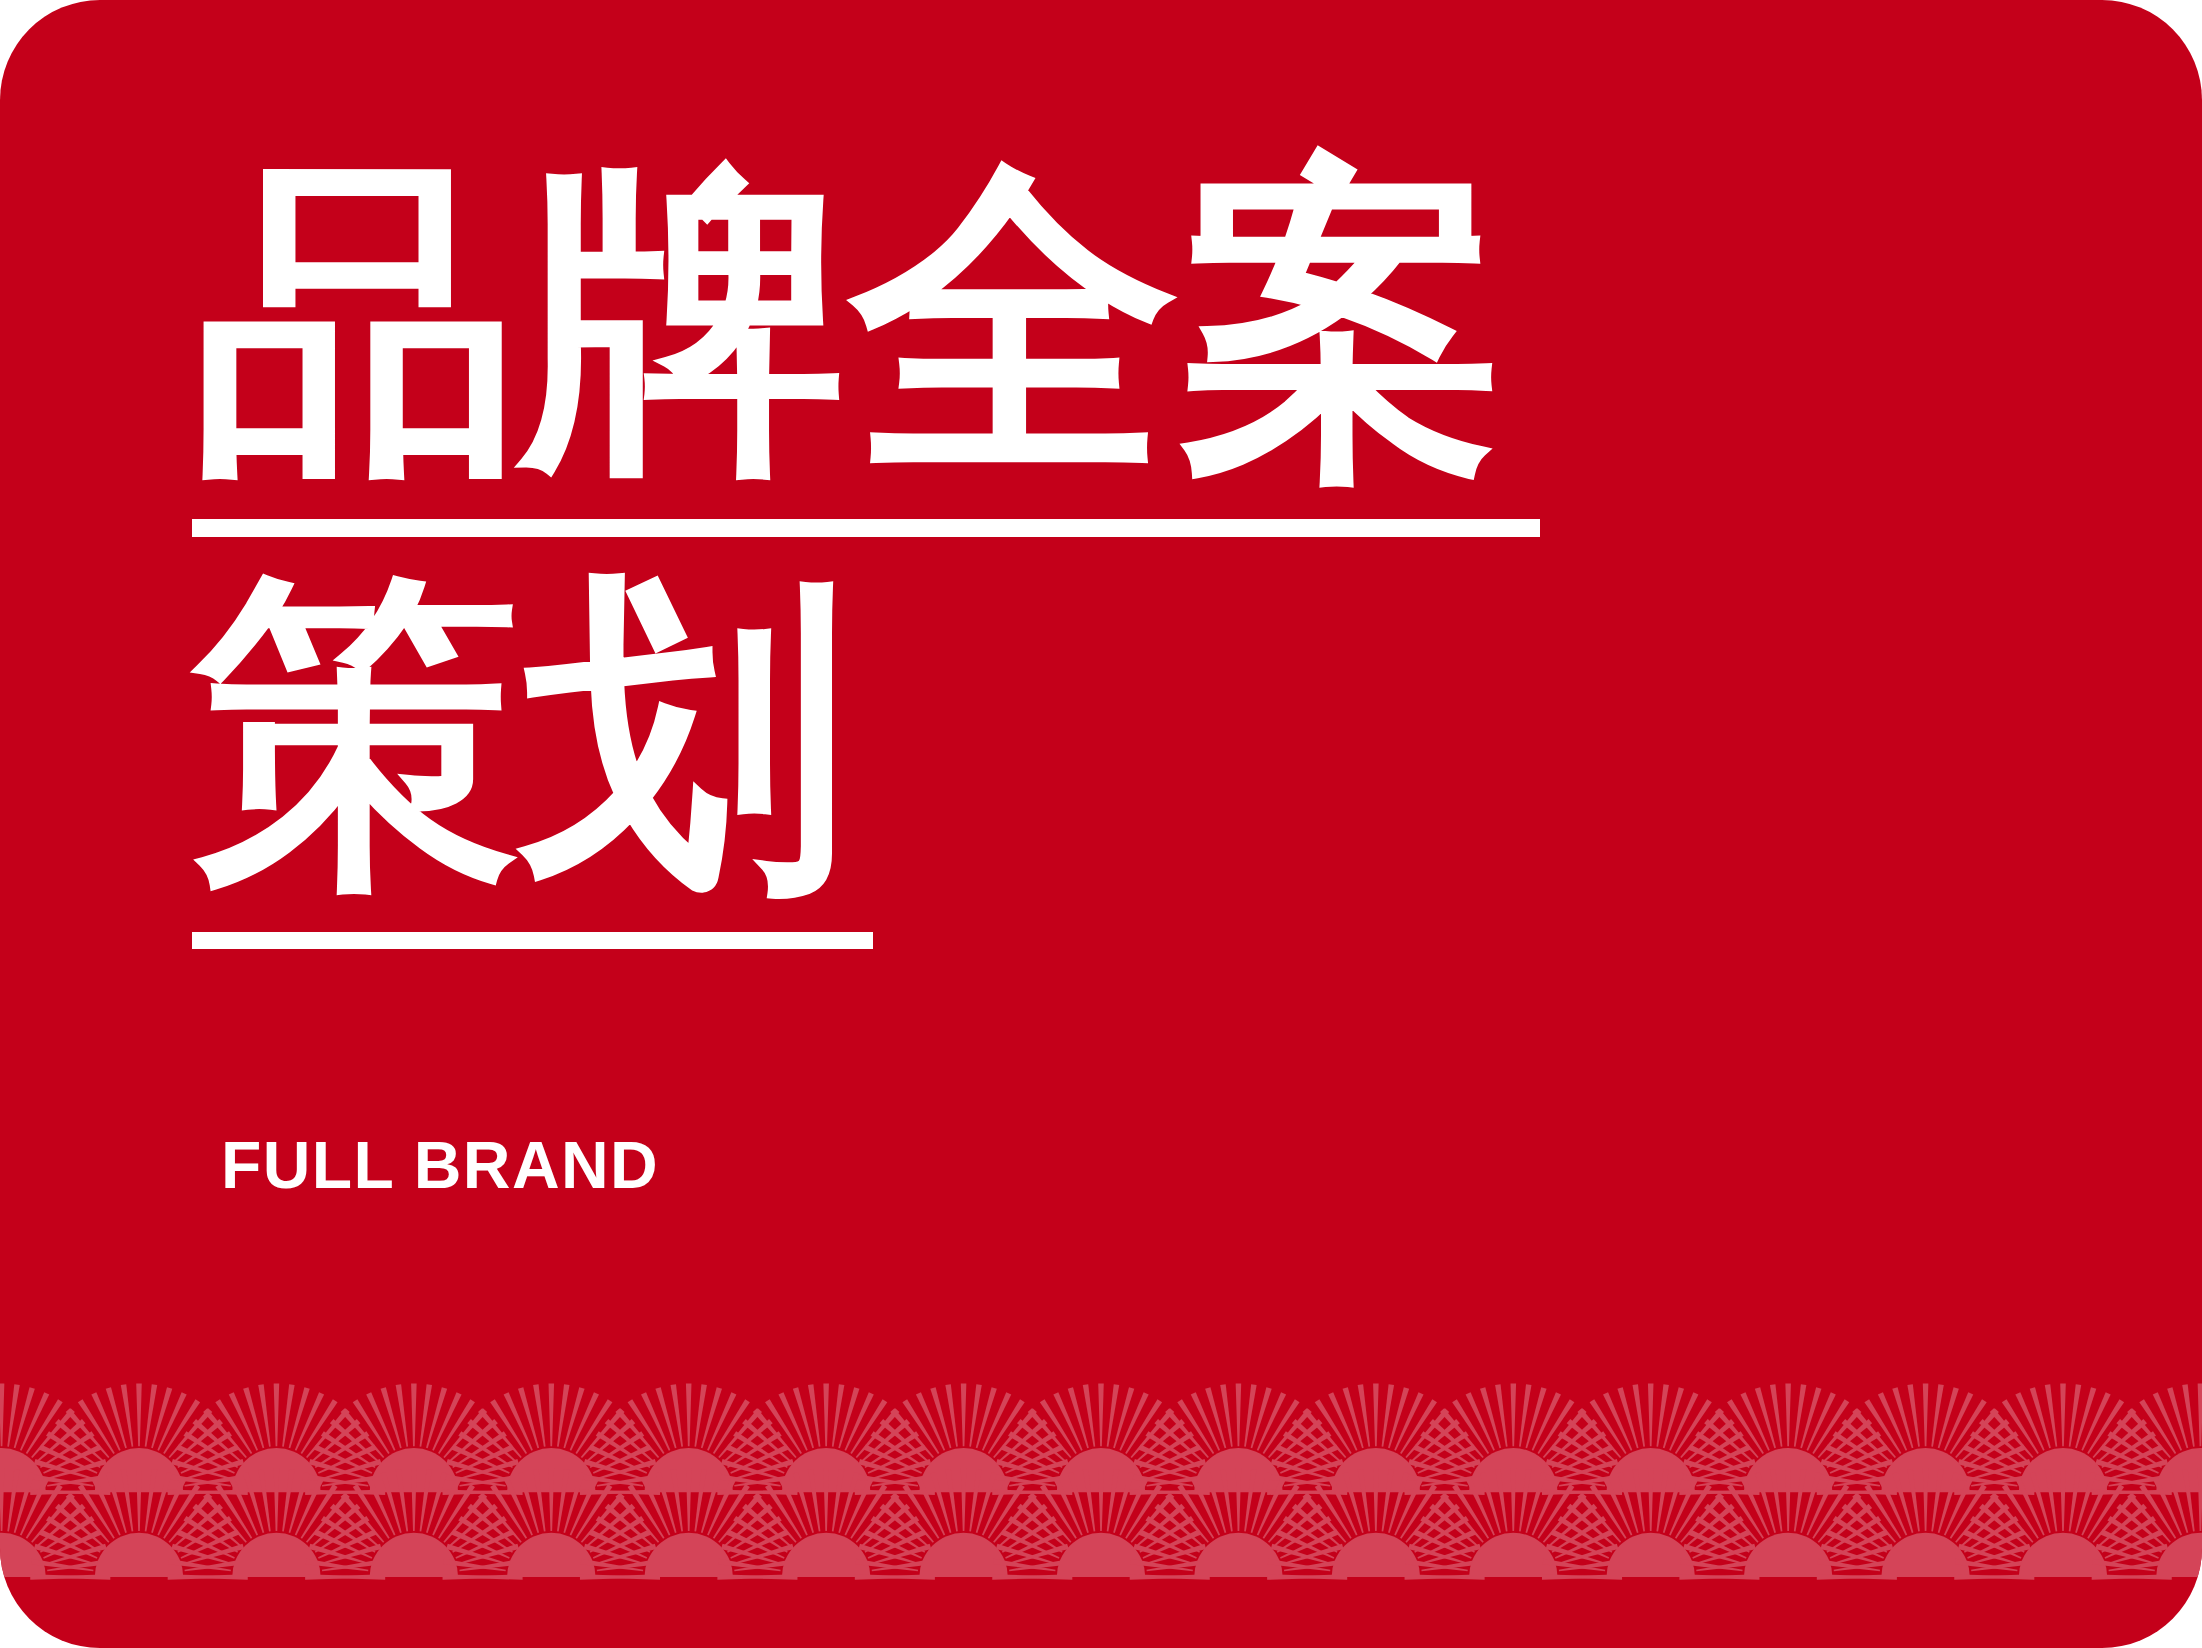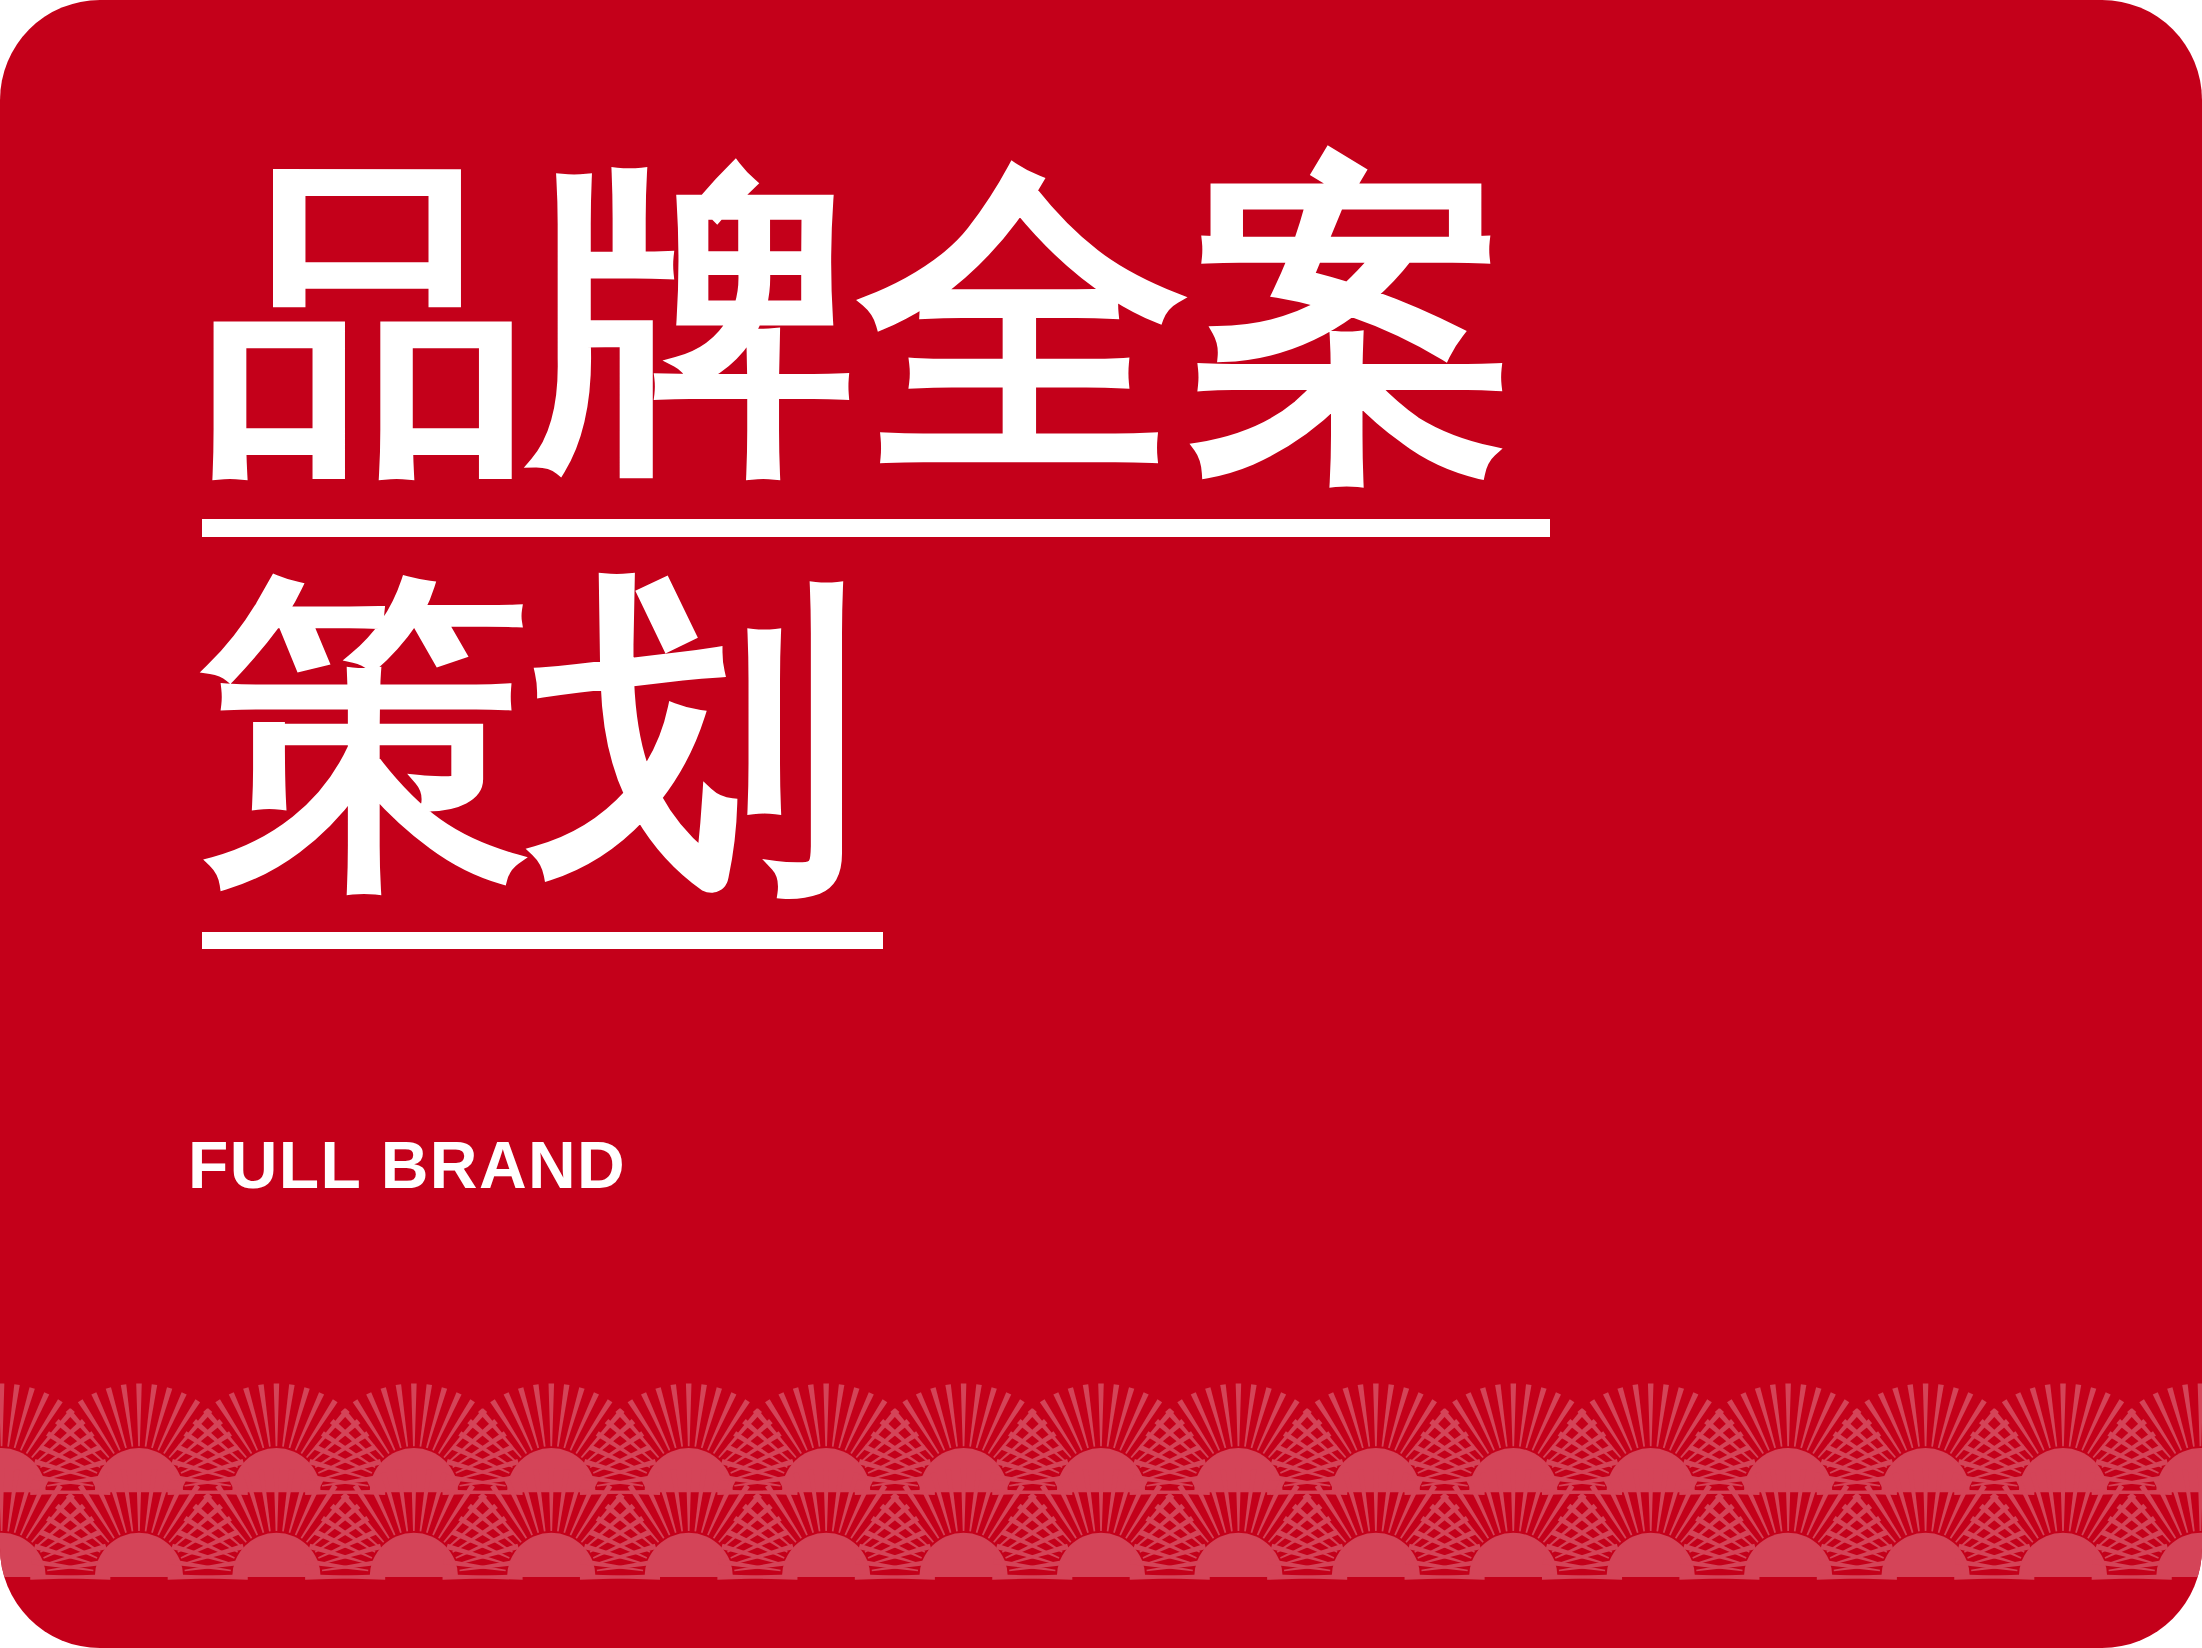--- a/index.html
+++ b/index.html
@@ -33,21 +33,20 @@
     border-radius: 100px;
     overflow: hidden;
   }
 
   
   .headline-block {
     position: absolute;
     left: 192px;
     top: 157px;
     width: 1477px;
-    margin-left: 10px;
   }
 
   .headline-row {
     display: block;
     color: #ffffff;
     font-family: "DejaVu Sans", "Liberation Sans", sans-serif;
     font-weight: 700;
     font-size: 329px;
     line-height: 1.0;
     letter-spacing: 0px;
@@ -60,21 +59,21 @@
     height: 17.5px;
     margin-top: 33px;
     margin-bottom: 33px;
   }
   .rule-1 { width: 1348px; }
   .rule-2 { width: 681px; }
 
   
   .eng-block {
     position: absolute;
-    left: 188px;
+    left: 221px;
     top: 1119px;
   }
   .eng-line {
     color: #ffffff;
     font-family: "Liberation Sans", sans-serif;
     font-weight: 700;
     font-size: 66px;
     line-height: 93px;
     letter-spacing: 1.4px;
     white-space: nowrap;

